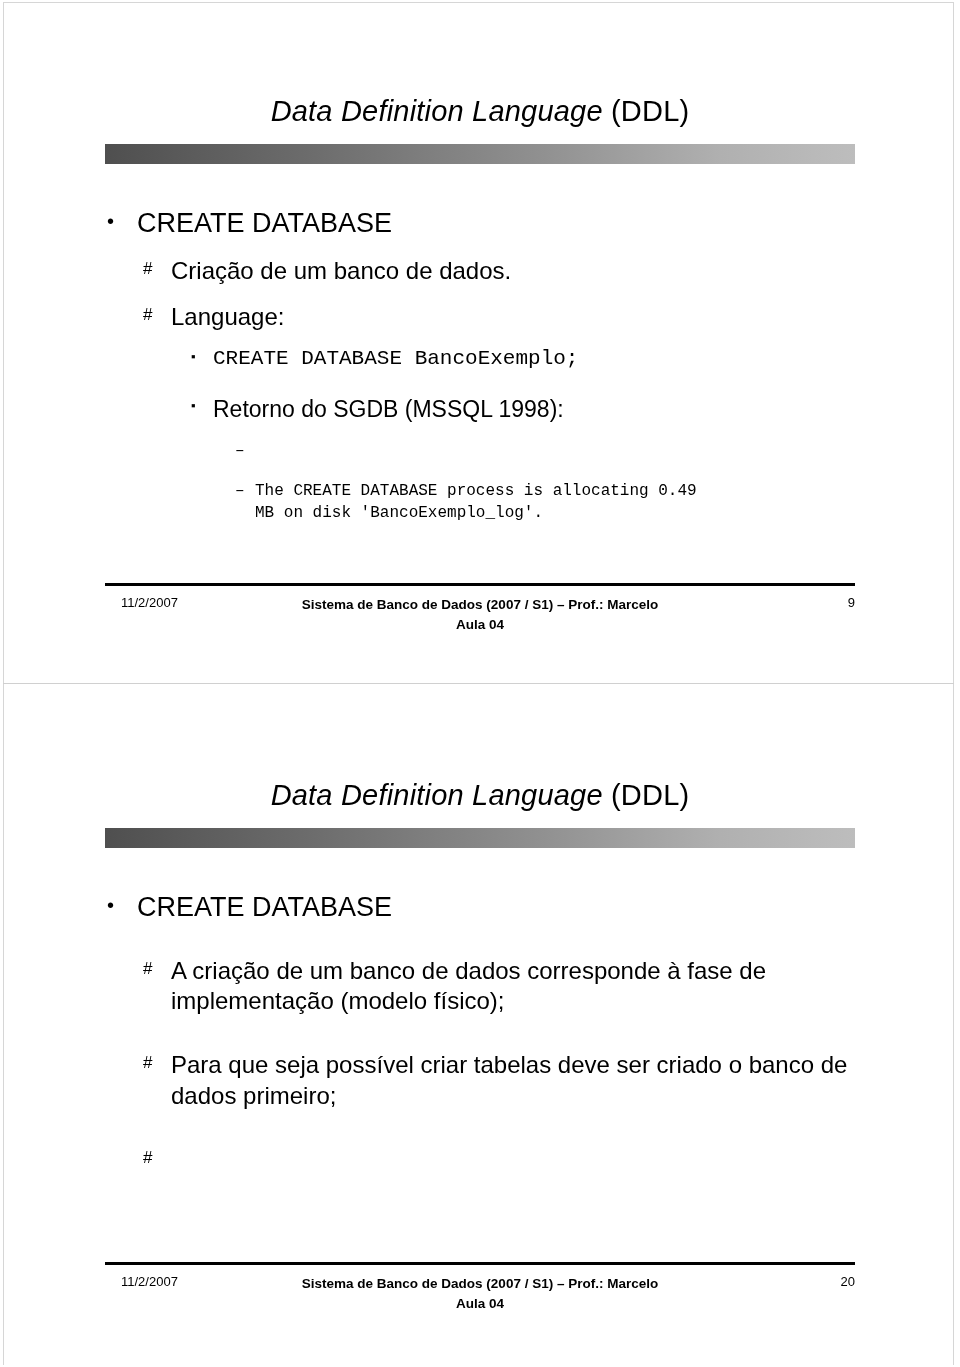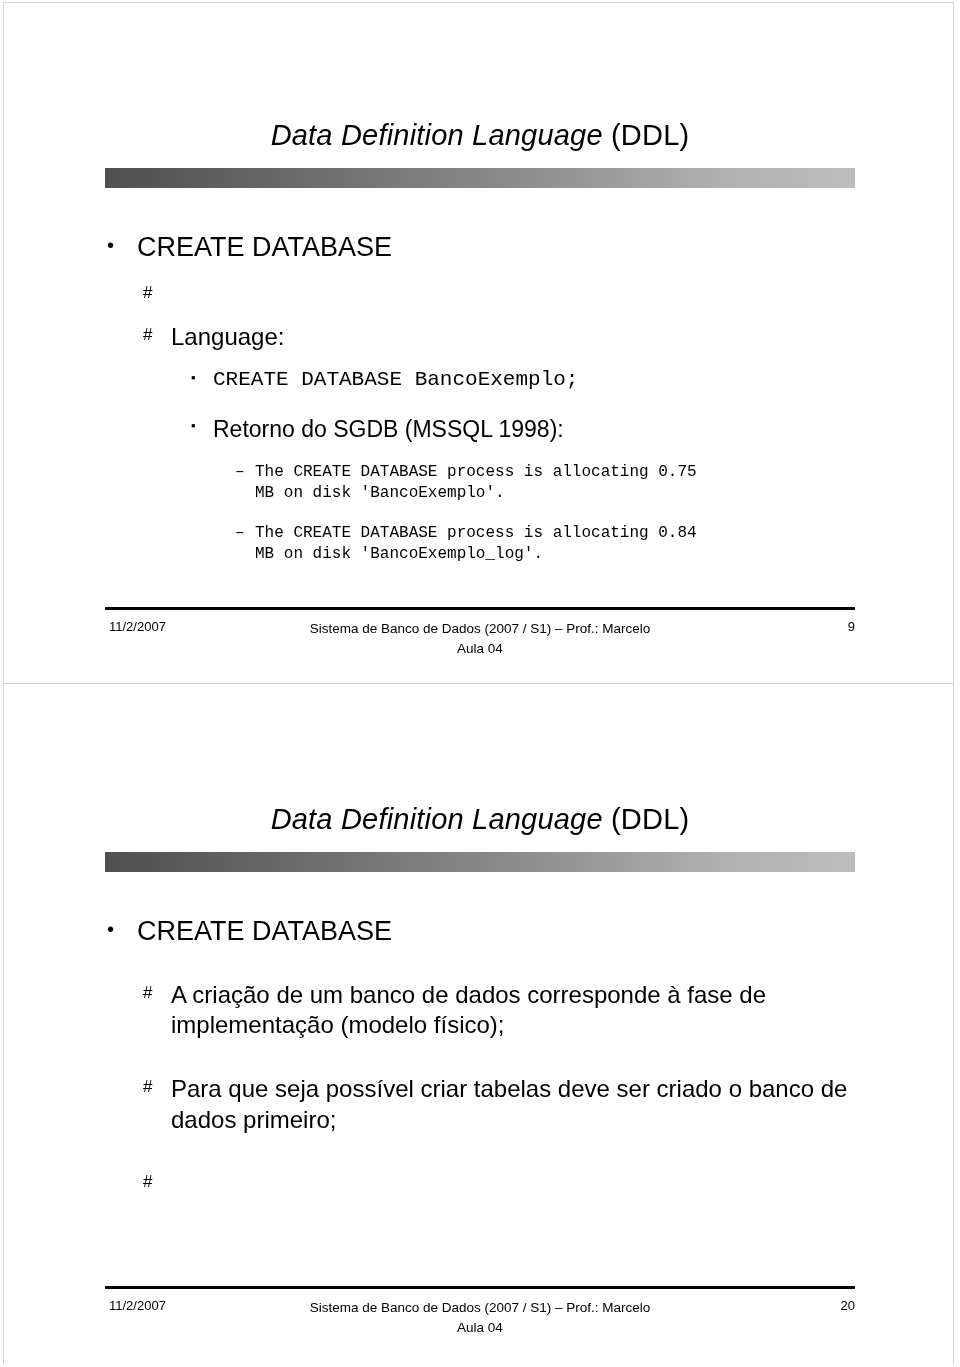--- a/index.html
+++ b/index.html
@@ -28,21 +28,20 @@
     border-top: 1px solid #d6d6d6;
     box-sizing: border-box;
     pointer-events: none;
   }
 
   .slide {
     position: absolute;
     left: 0;
     width: 960px;
     box-sizing: border-box;
-    margin-top: 24px;
   }
   .slide-1 { top: 0; height: 684px; }
   .slide-2 { top: 684px; height: 683px; }
 
   
   .slide-divider {
     position: absolute;
     left: 3px;
     top: 683px;
     width: 951px;
@@ -158,33 +157,33 @@
     height: 3px;
     background: #000000;
     margin-bottom: 9px;
   }
   .footer-row {
     position: relative;
     height: 42px;
   }
   .footer-date {
     position: absolute;
-    left: 4px;
+    left: 16px;
     top: 0;
     font-size: 13px;
     font-weight: normal;
   }
   .footer-center {
     position: absolute;
     left: 0;
     right: 0;
     top: 0;
     text-align: center;
     font-size: 13.5px;
-    font-weight: normal;
+    font-weight: bold;
     line-height: 1.45;
   }
   .footer-center .line2 {
     display: block;
   }
   .footer-page {
     position: absolute;
     right: 0;
     top: 0;
     font-size: 13px;
@@ -207,45 +206,45 @@
 
   <div class="slide-inner" style="top:185px;">
 
     <div class="lvl1">
       <span class="marker">•</span>
       <span class="body">CREATE DATABASE</span>
     </div>
 
     <div class="lvl2">
       <span class="marker">#</span>
+      <span class="body">Criação de um banco de dados.</span>
     </div>
 
     <div class="lvl2">
       <span class="marker">#</span>
       <span class="body">Language:</span>
     </div>
 
     <div class="lvl3">
       <span class="marker">▪</span>
       <span class="body mono-inline">CREATE DATABASE BancoExemplo;</span>
     </div>
 
     <div class="lvl3" style="margin-top:22px;">
       <span class="marker">▪</span>
       <span class="body">Retorno do SGDB (MSSQL 1998):</span>
     </div>
 
     <div class="lvl4">
       <span class="marker">–</span>
-      <span class="body">The CREATE DATABASE process is allocating 0.75 MB on disk 'BancoExemplo'.</span>
     </div>
 
     <div class="lvl4">
       <span class="marker">–</span>
-      <span class="body">The CREATE DATABASE process is allocating 0.84 MB on disk 'BancoExemplo_log'.</span>
+      <span class="body">The CREATE DATABASE process is allocating 0.49 MB on disk 'BancoExemplo_log'.</span>
     </div>
 
   </div>
 
   <div class="footer" style="top:583px;">
     <div class="footer-rule"></div>
     <div class="footer-row">
       <span class="footer-date">11/2/2007</span>
       <span class="footer-center">
         <span>Sistema de Banco de Dados (2007 / S1) – Prof.: Marcelo</span>

